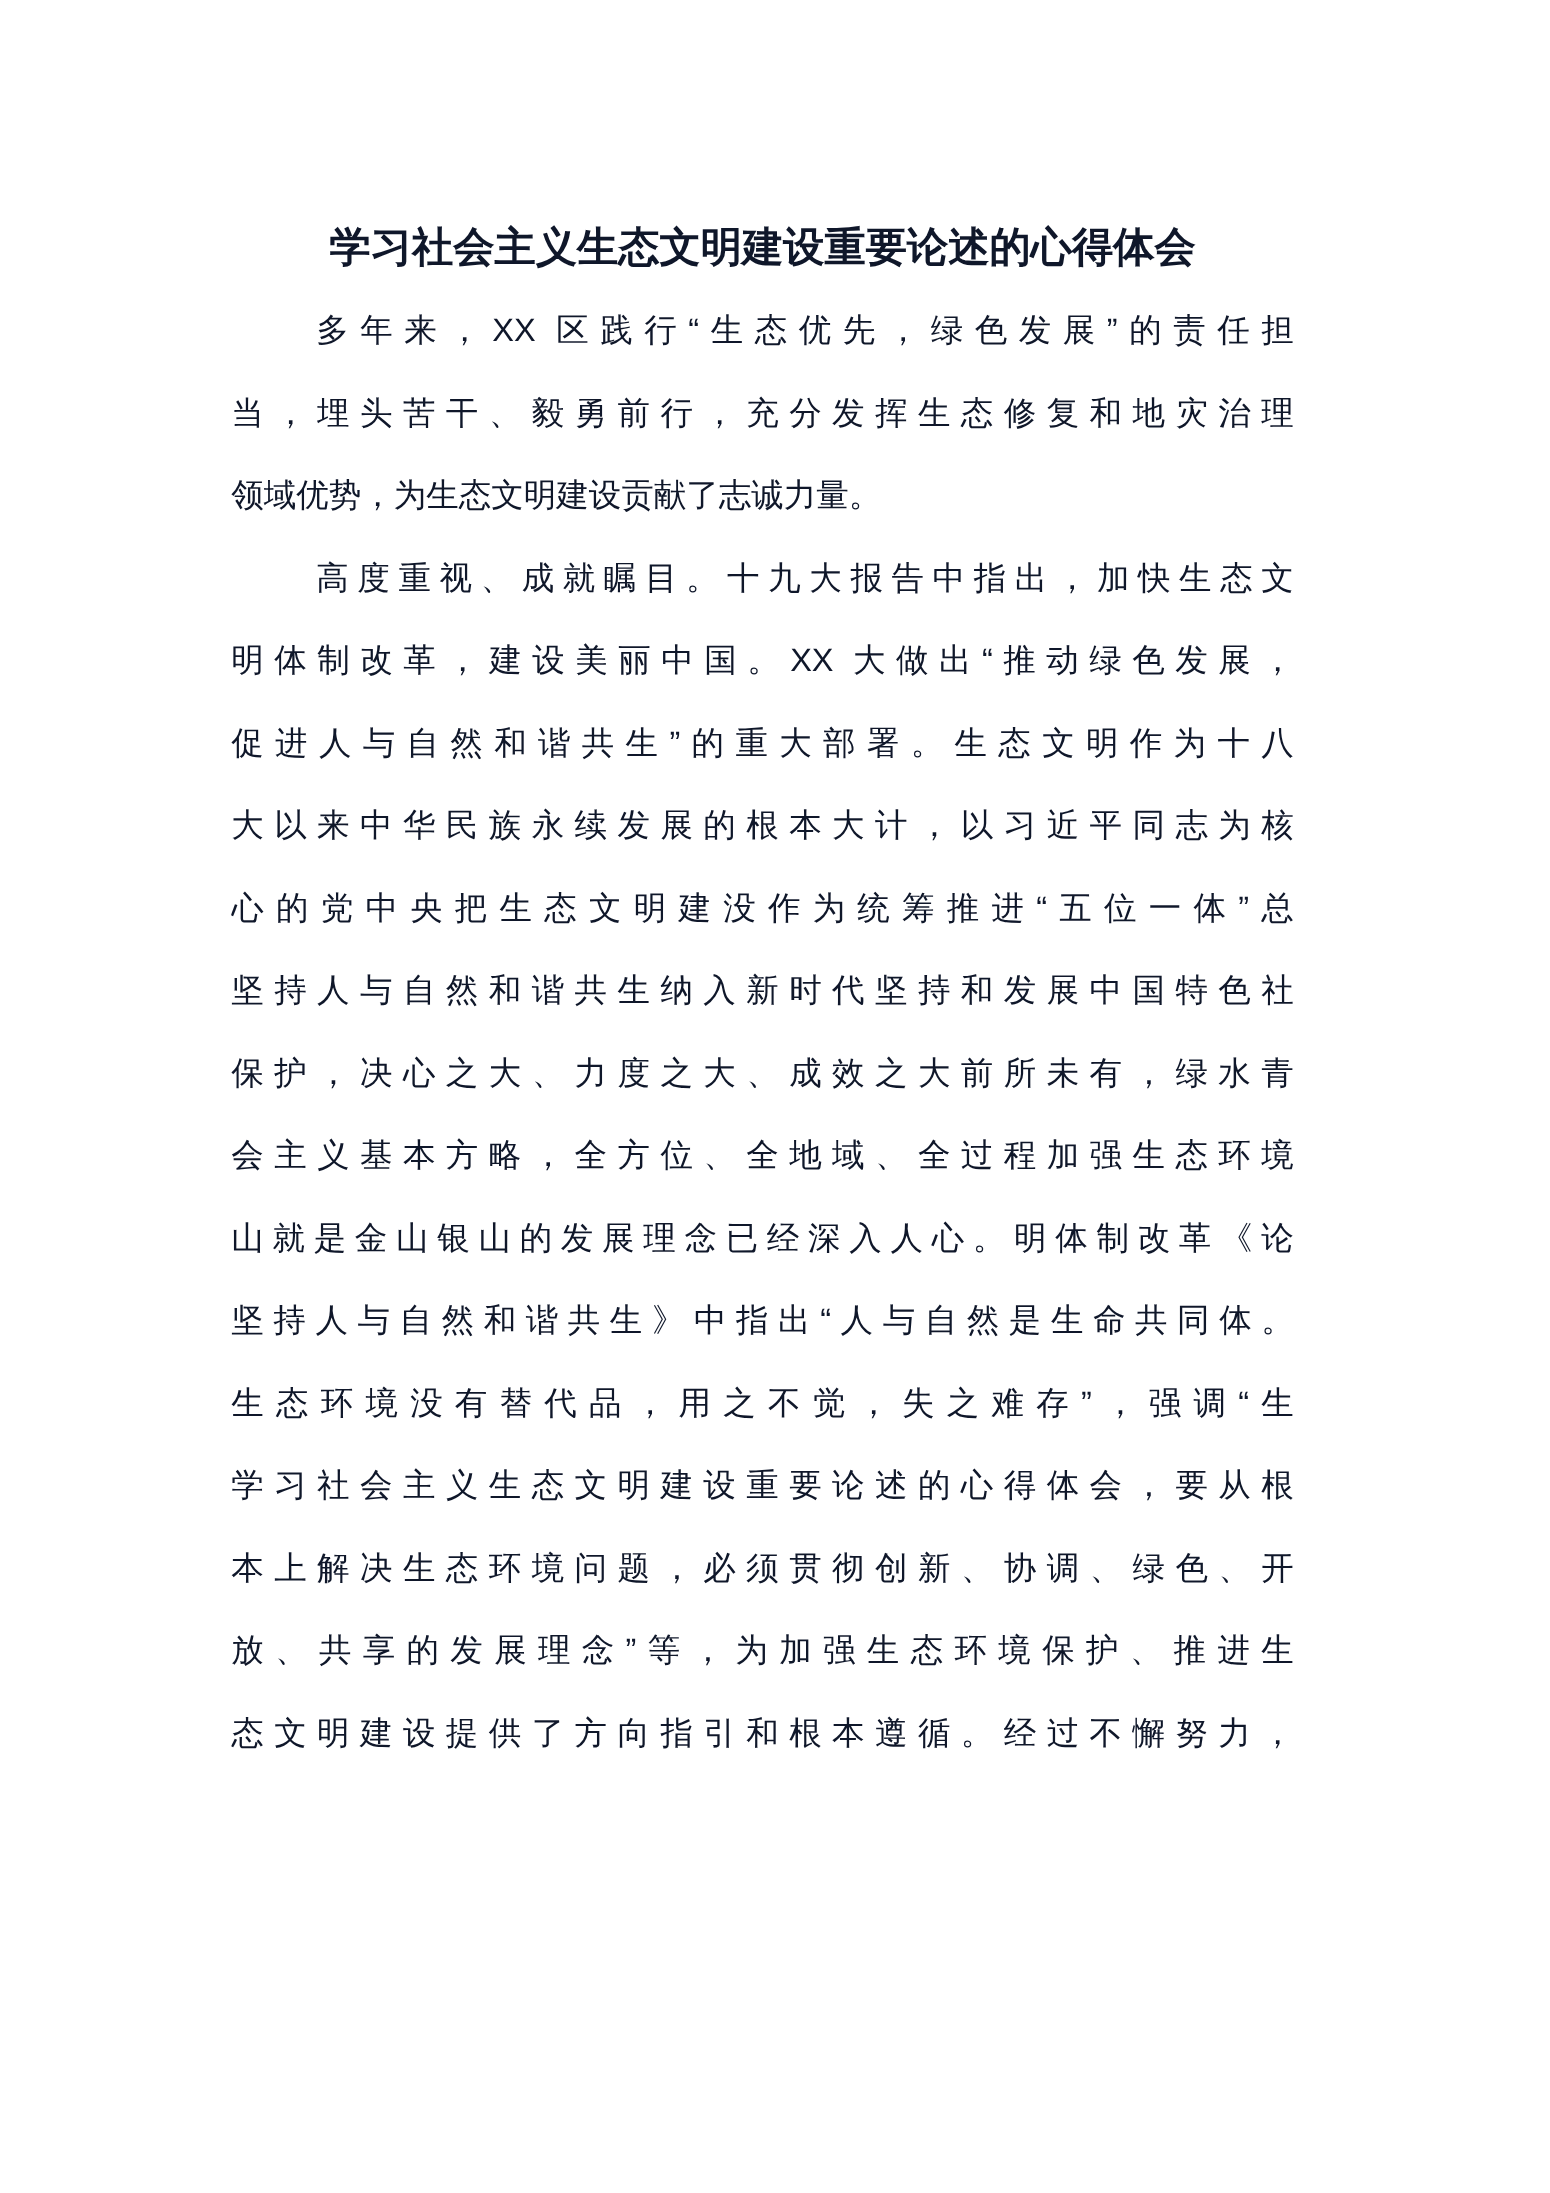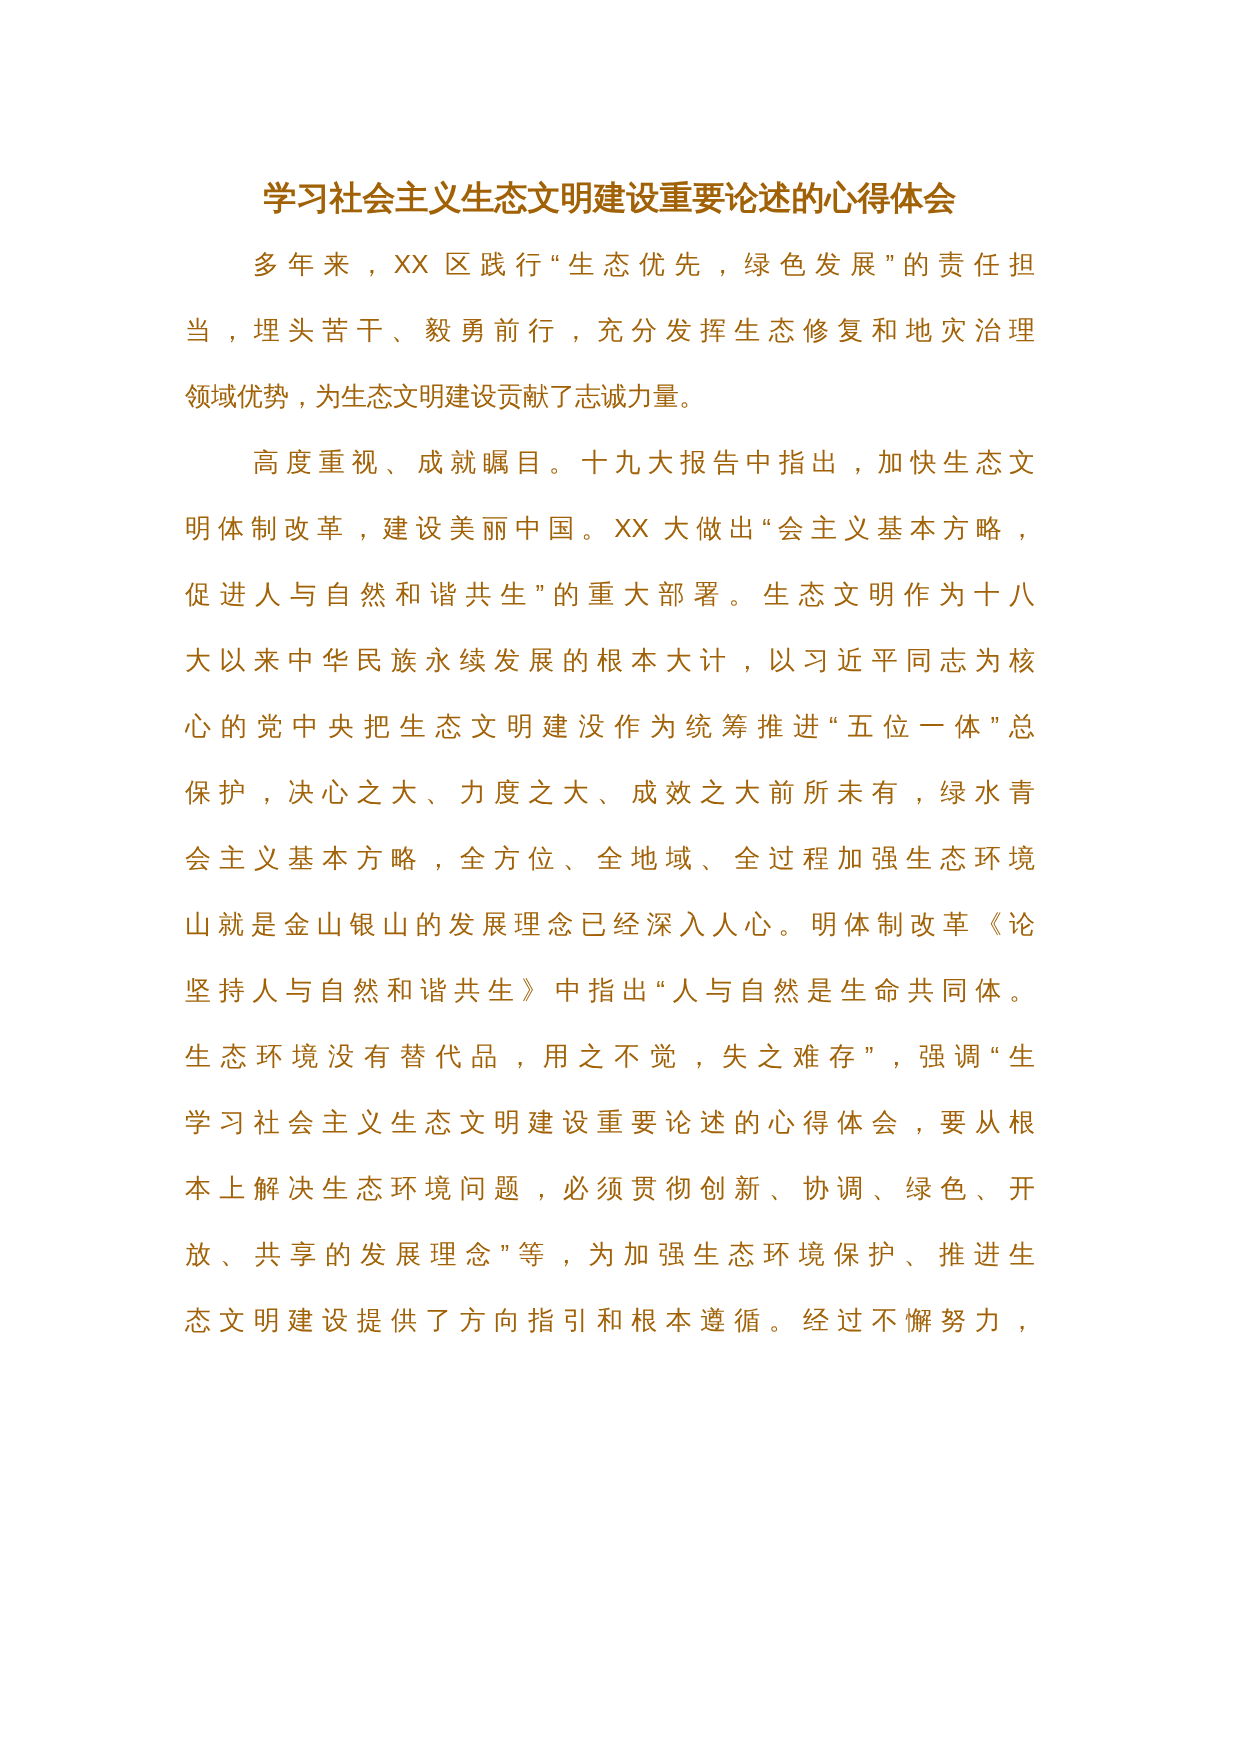--- a/index.html
+++ b/index.html
@@ -46,35 +46,36 @@
   .para .line.first {
     text-indent: 68px;
   }
   .para .line.last {
     text-align-last: auto;
   }
 </style>
 </head>
 <body>
 
-<div class="page" style="background: rgb(255, 255, 255); color: #a16207;">
+<div class="page" style="background: rgb(255, 255, 255); color: #0f172a;">
   <div class="content">
     <div class="doc-title">学习社会主义生态文明建设重要论述的心得体会</div>
     <div>
         <div class="para">
           <div class="line first">多年来，XX 区践行“生态优先，绿色发展”的责任担</div>
           <div class="line">当，埋头苦干、毅勇前行，充分发挥生态修复和地灾治理</div>
           <div class="line last">领域优势，为生态文明建设贡献了志诚力量。</div>
         </div>
         <div class="para">
           <div class="line first">高度重视、成就瞩目。十九大报告中指出，加快生态文</div>
-          <div class="line">明体制改革，建设美丽中国。XX 大做出“会主义基本方略，</div>
+          <div class="line">明体制改革，建设美丽中国。XX 大做出“推动绿色发展，</div>
           <div class="line">促进人与自然和谐共生”的重大部署。生态文明作为十八</div>
           <div class="line">大以来中华民族永续发展的根本大计，以习近平同志为核</div>
           <div class="line">心的党中央把生态文明建没作为统筹推进“五位一体”总</div>
+          <div class="line">坚持人与自然和谐共生纳入新时代坚持和发展中国特色社</div>
           <div class="line">保护，决心之大、力度之大、成效之大前所未有，绿水青</div>
           <div class="line">会主义基本方略，全方位、全地域、全过程加强生态环境</div>
           <div class="line">山就是金山银山的发展理念已经深入人心。明体制改革《论</div>
           <div class="line">坚持人与自然和谐共生》中指出“人与自然是生命共同体。</div>
           <div class="line">生态环境没有替代品，用之不觉，失之难存”，强调“生</div>
           <div class="line">学习社会主义生态文明建设重要论述的心得体会，要从根</div>
           <div class="line">本上解决生态环境问题，必须贯彻创新、协调、绿色、开</div>
           <div class="line">放、共享的发展理念”等，为加强生态环境保护、推进生</div>
           <div class="line">态文明建设提供了方向指引和根本遵循。经过不懈努力，</div>
         </div>

